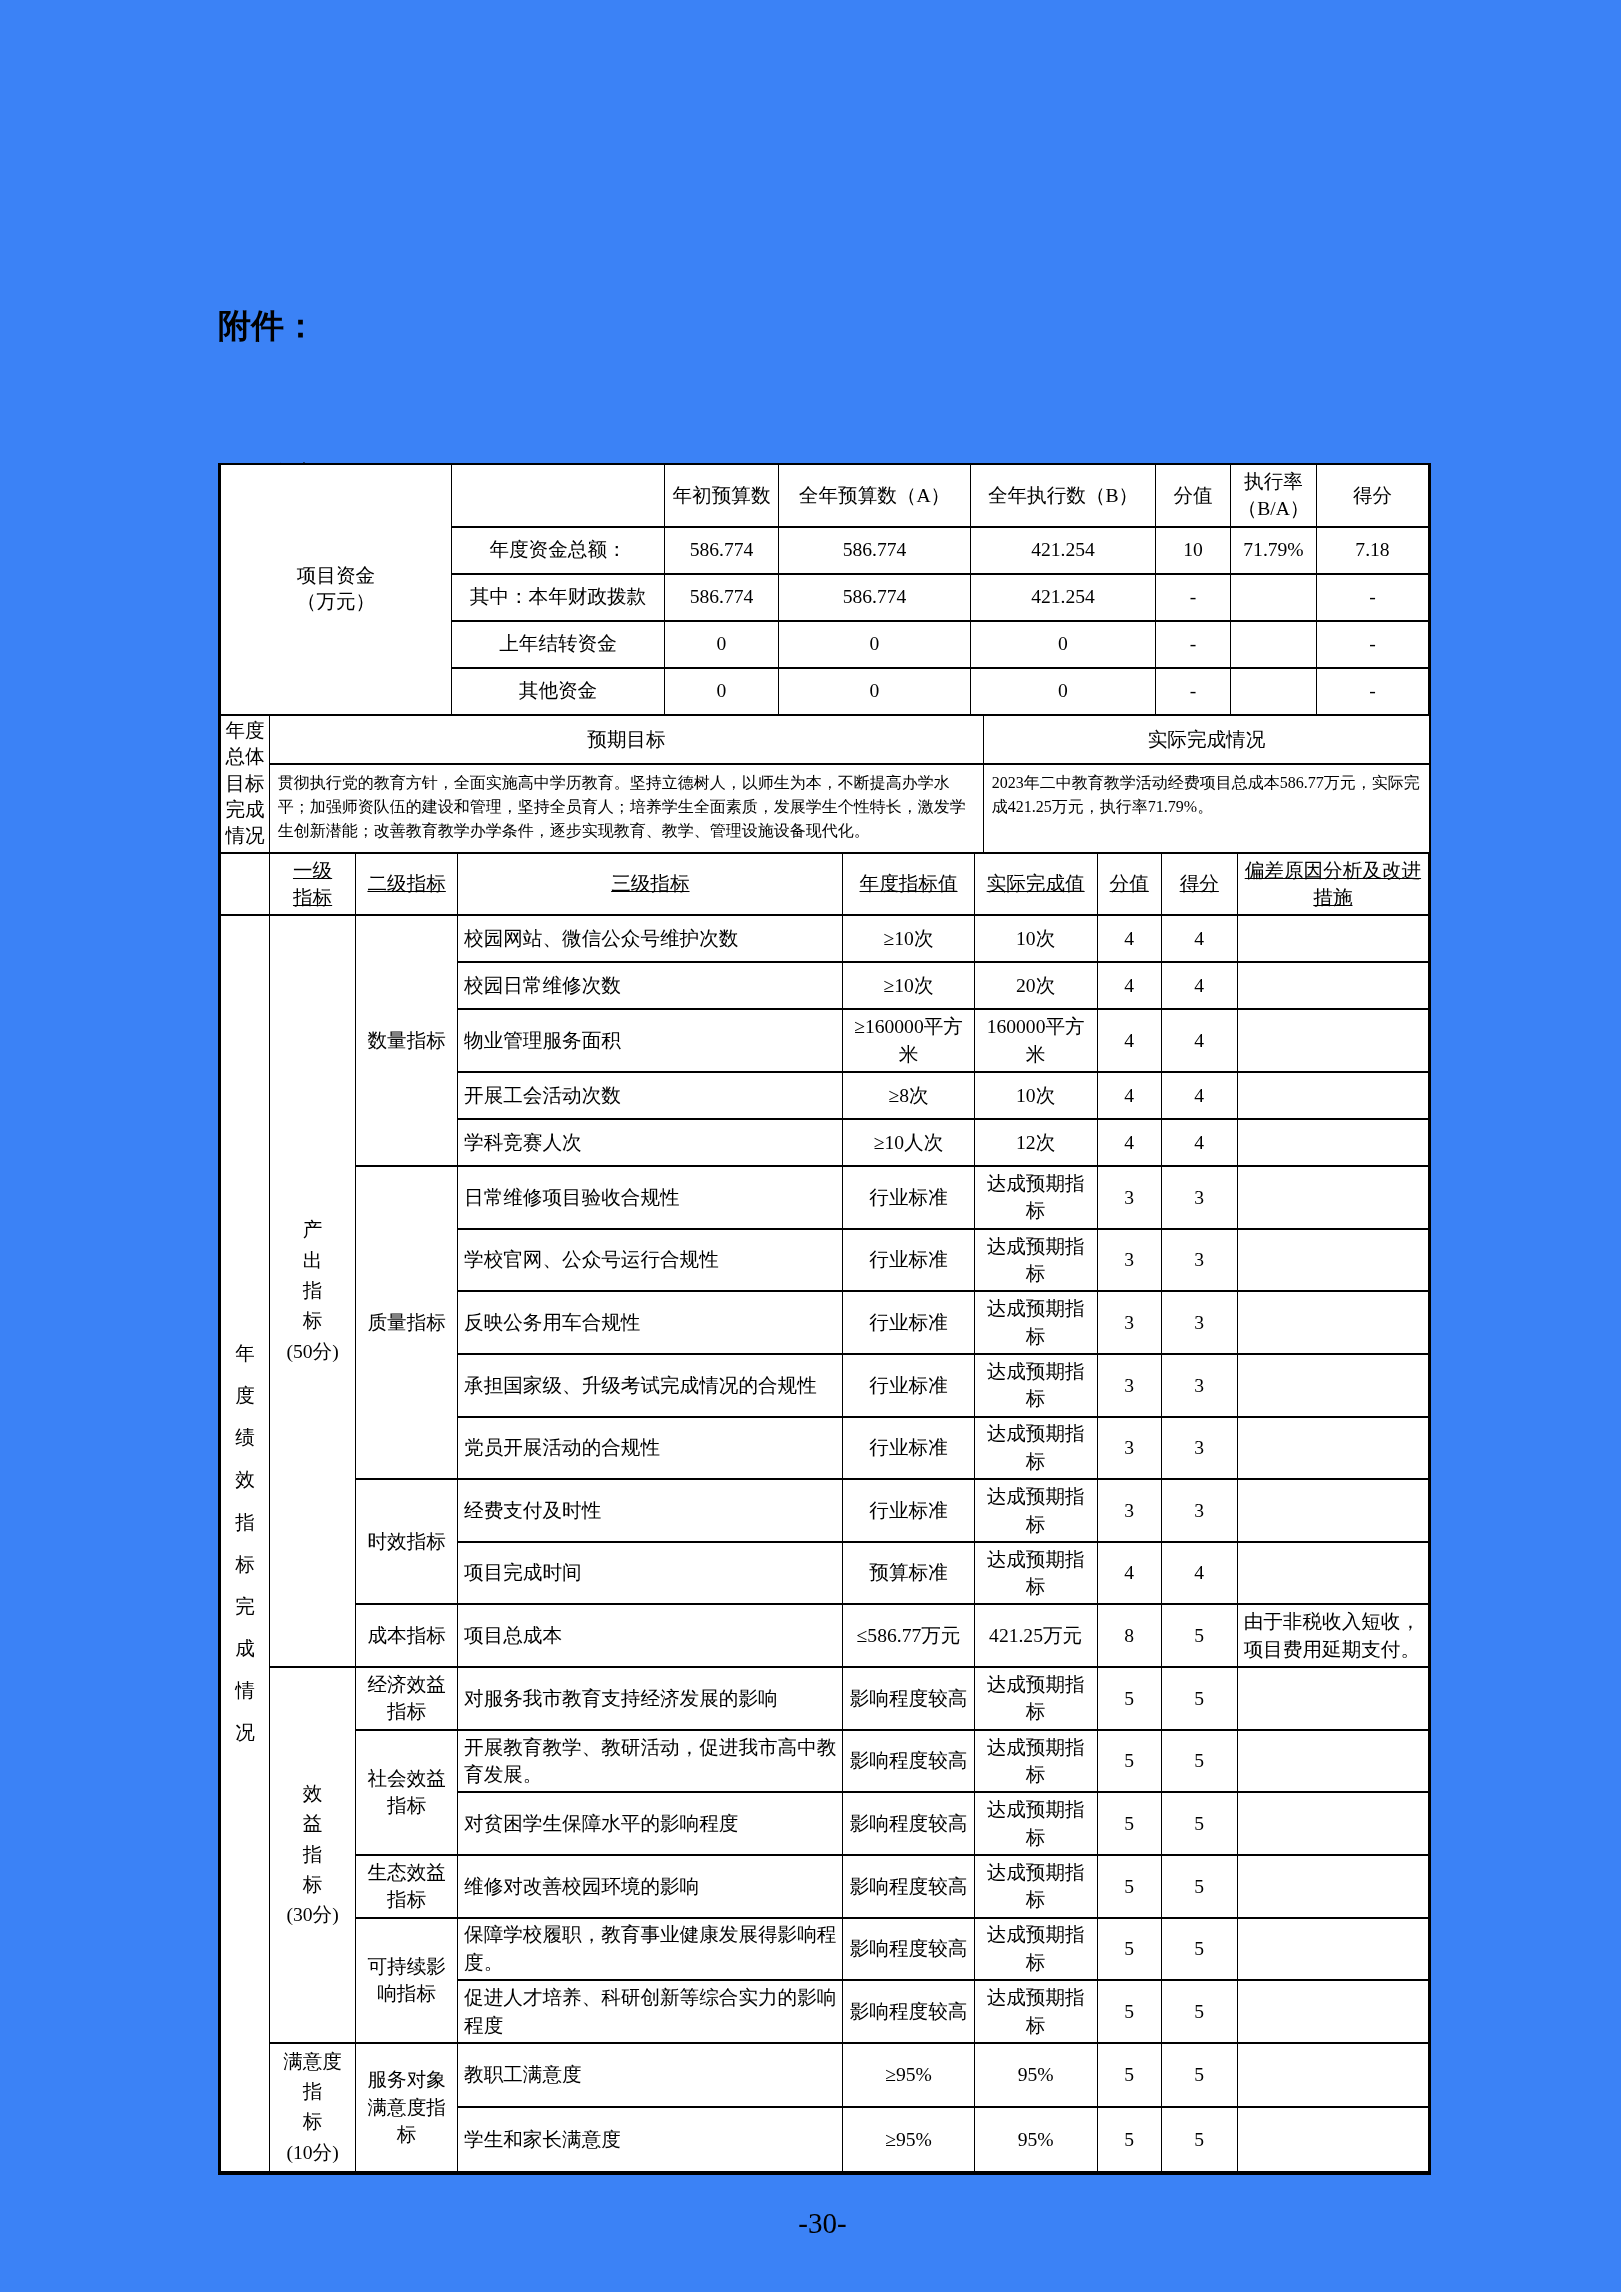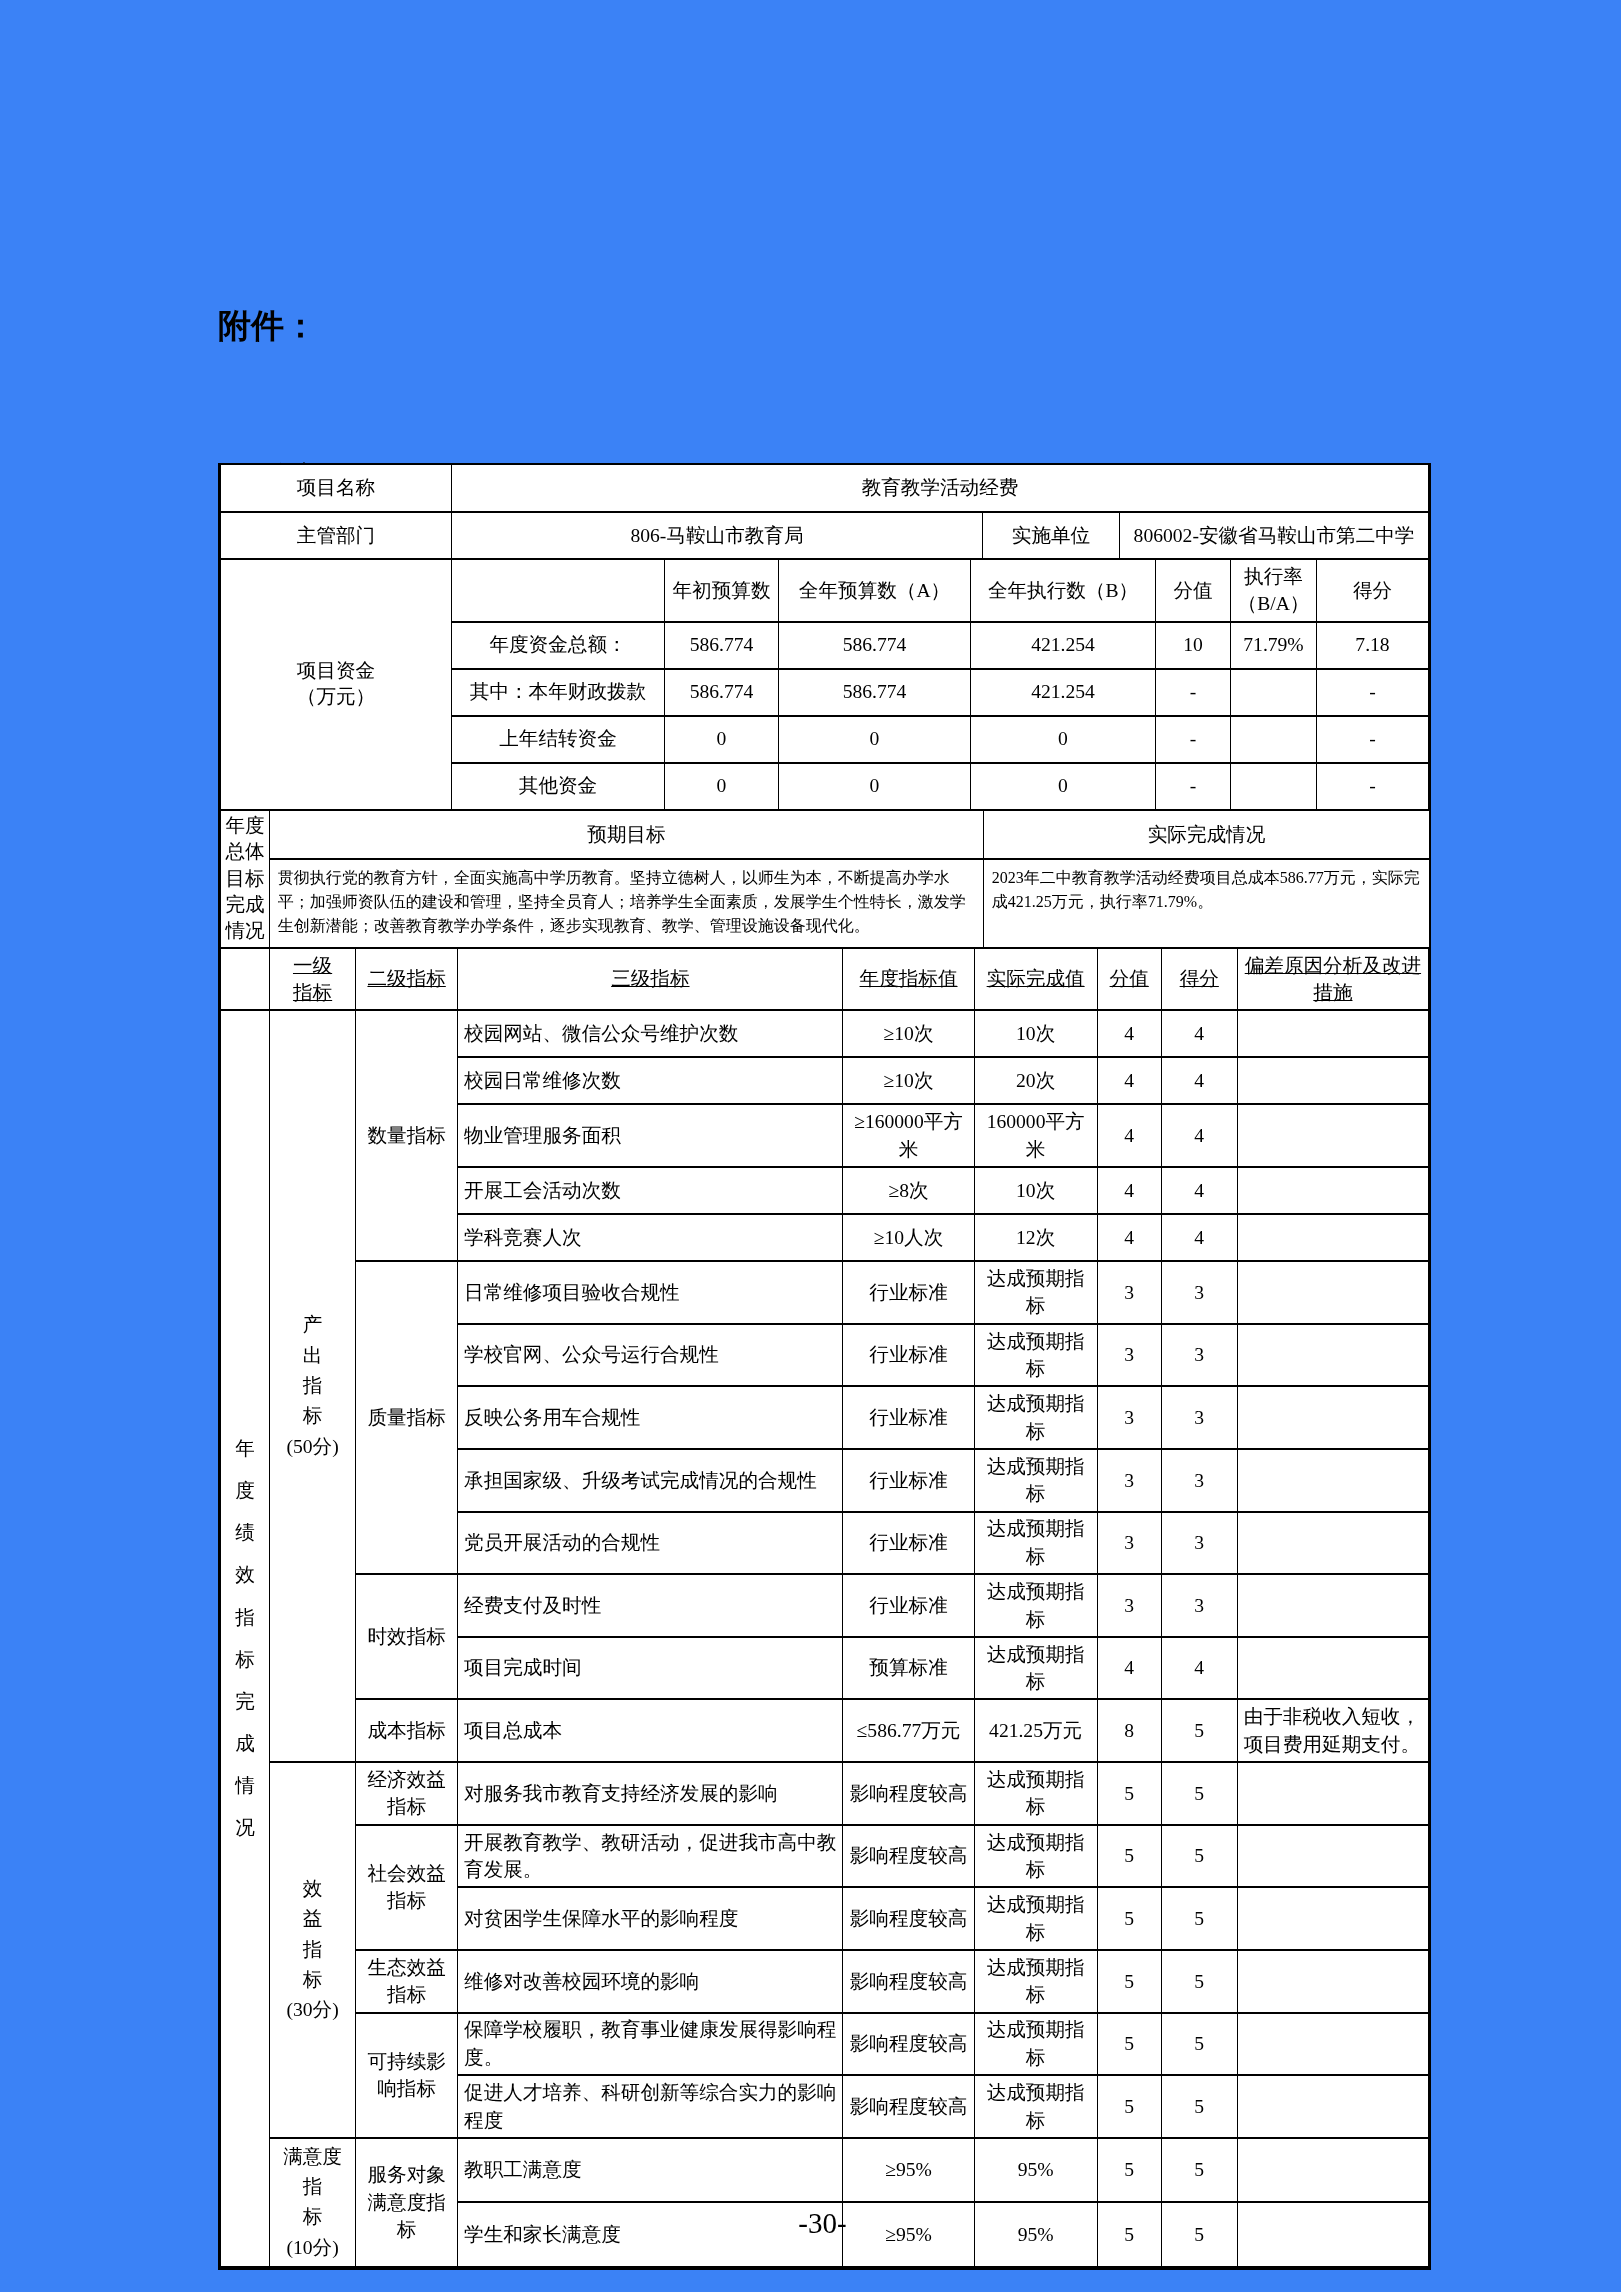--- a/index.html
+++ b/index.html
@@ -48,40 +48,20 @@
 </head>
 <body>
 
 <div class="page">
 
   <div class="attachment">附件：</div>
   <div class="doc-subtitle">（2023年度）</div>
 
   <div class="sheet">
 
-    <table class="section">
-      <colgroup>
-          <col style="width:231px">
-          <col style="width:531px">
-          <col style="width:137px">
-          <col style="width:309px">
-        </colgroup>
-      <tbody>
-          <tr class="info-row">
-        <td>项目名称</td>
-        <td colspan="3">教育教学活动经费</td>
-      </tr>
-      <tr class="info-row">
-        <td>主管部门</td>
-        <td>806-马鞍山市教育局</td>
-        <td>实施单位</td>
-        <td>806002-安徽省马鞍山市第二中学</td>
-      </tr>
-    </tbody>
-      </table>
 
     <table class="section">
       <colgroup>
           <col style="width:231px">
           <col style="width:213px">
           <col style="width:114px">
           <col style="width:192px">
           <col style="width:185px">
           <col style="width:75px">
           <col style="width:86px">

